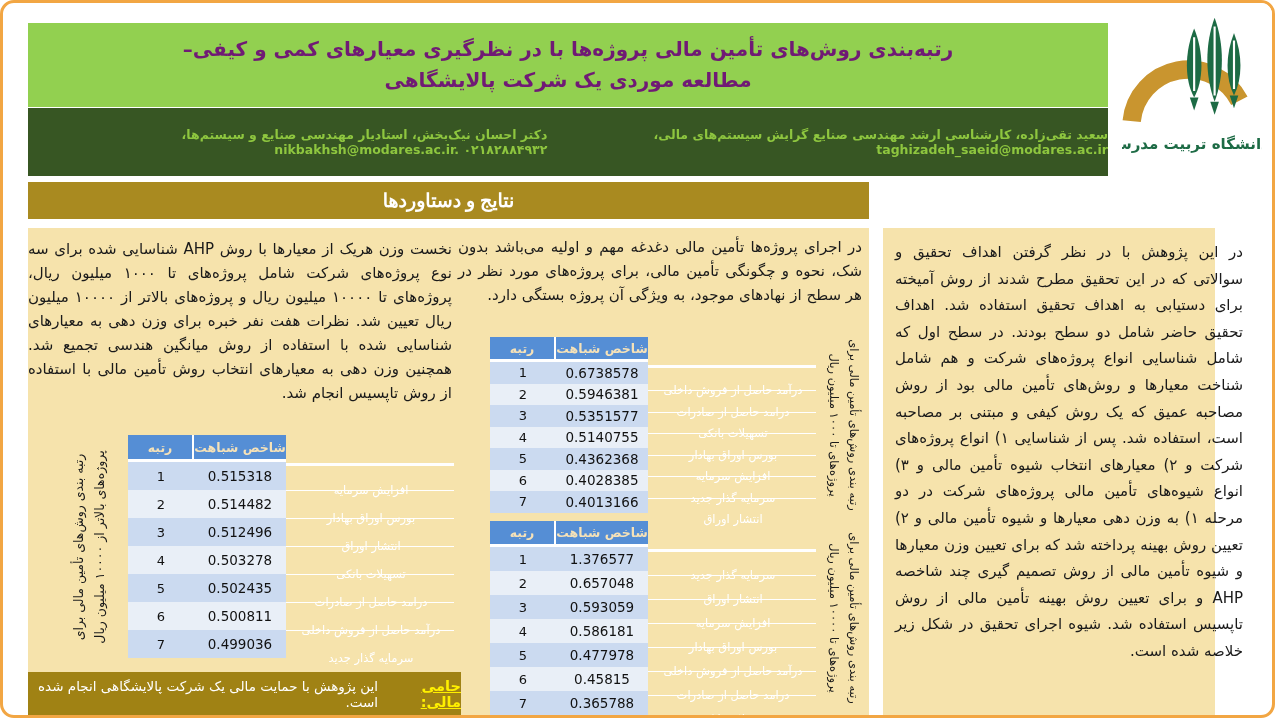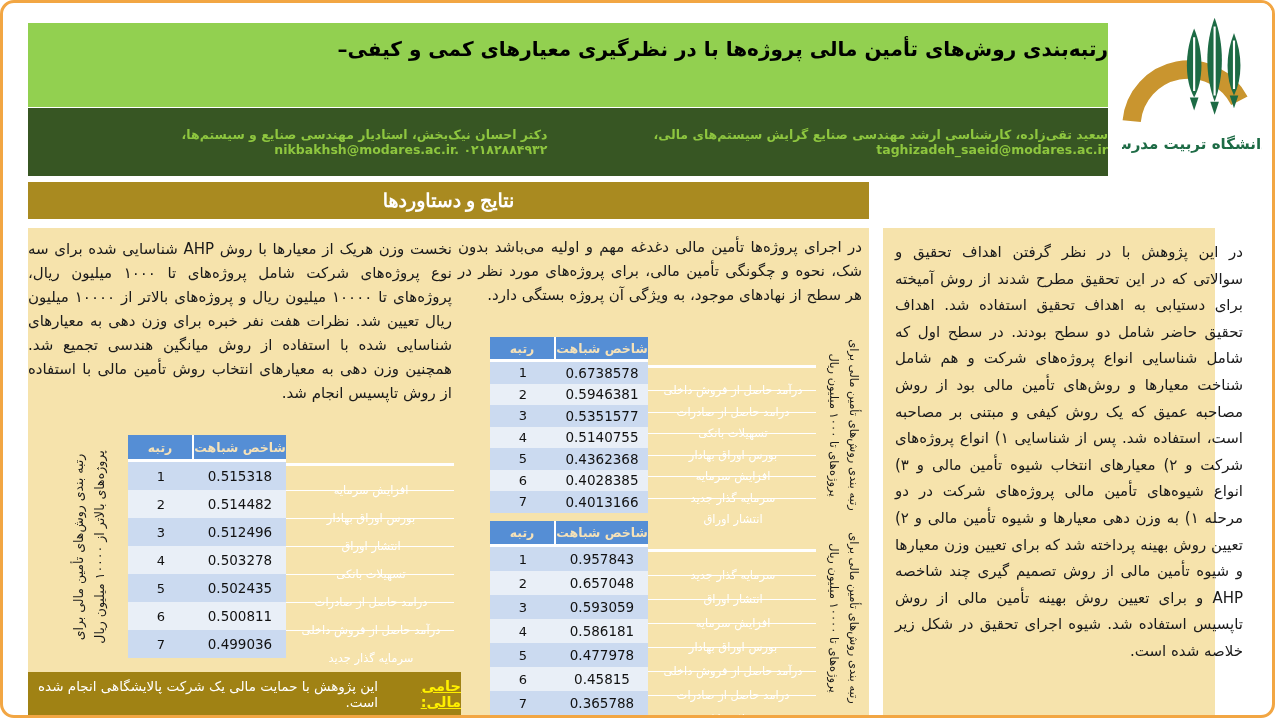--- a/index.html
+++ b/index.html
@@ -4,21 +4,21 @@
 <style>
   html,body{margin:0;padding:0;background:#fff;}
   .poster{
     position:relative;width:1275px;height:718px;box-sizing:border-box;
     background:#ffffff;border:3px solid #F2A643;border-radius:14px;overflow:hidden;
     font-family:"DejaVu Sans",sans-serif;
   }
   
   .title-box{
     position:absolute;left:25px;top:20px;width:1080px;height:84px;
-    background:#92D050;color:#000000;
+    background:#92D050;color:#701a75;text-align:center;
     font-weight:bold;font-size:20px;line-height:31px;padding-top:11px;box-sizing:border-box;
     direction:rtl;
   }
   .authors-bar{
     position:absolute;left:25px;top:105px;width:1080px;height:68px;
     background:#375623;color:#8EC63F;direction:rtl;
     display:flex;justify-content:center;align-items:center;gap:3px;
     font-size:12.5px;font-weight:bold;
   }
   .logo-area{position:absolute;left:1105px;top:0;width:170px;height:178px;background:#fff;}
@@ -82,20 +82,21 @@
   }
   .funding .lbl{color:#FFF000;font-weight:bold;text-decoration:underline;font-size:14.5px;margin-left:4px;}
 </style>
 </head>
 <body>
 
 <div class="poster">
 
   <div class="title-box">
     <div>رتبه‌بندی روش‌های تأمین مالی پروژه‌ها با در نظرگیری معیارهای کمی و کیفی–</div>
+    <div>مطالعه موردی یک شرکت پالایشگاهی</div>
   </div>
 
   <div class="authors-bar">
     <div>سعید تقی‌زاده، کارشناسی ارشد مهندسی صنایع گرایش سیستم‌های مالی، taghizadeh_saeid@modares.ac.ir</div>
     <div>دکتر احسان نیک‌بخش، استادیار مهندسی صنایع و سیستم‌ها، nikbakhsh@modares.ac.ir. ۰۲۱۸۲۸۸۴۹۳۲</div>
   </div>
 
   <div class="logo-area">
     <svg width="140" height="158" viewBox="0 0 130 146">
       <path d="M9,102 A53,53 0 0 1 109,83" fill="none" stroke="#C9952F" stroke-width="17"></path>
@@ -154,21 +155,21 @@
         <div>رتبه بندی روش‌های تأمین مالی برای</div>
         <div>پروژه‌های تا ۱۰۰۰ میلیون ریال</div>
       </div>
     </div>
 
     <div class="dtable tbl-b" style="left:462px;top:293px">
         <div class="th c-rank">رتبه</div>
         <div class="th c-val">شاخص شباهت</div>
         <div class="th c-name"></div>
         <div class="td c-rank band-a">1</div>
-        <div class="td c-val band-a">0.957843</div>
+        <div class="td c-val band-a">1.376577</div>
         <div class="td c-name">سرمایه گذار جدید</div>
         <div class="td c-rank band-b">2</div>
         <div class="td c-val band-b">0.657048</div>
         <div class="td c-name">انتشار اوراق</div>
         <div class="td c-rank band-a">3</div>
         <div class="td c-val band-a">0.593059</div>
         <div class="td c-name">افزایش سرمایه</div>
         <div class="td c-rank band-b">4</div>
         <div class="td c-val band-b">0.586181</div>
         <div class="td c-name">بورس اوراق بهادار</div>

